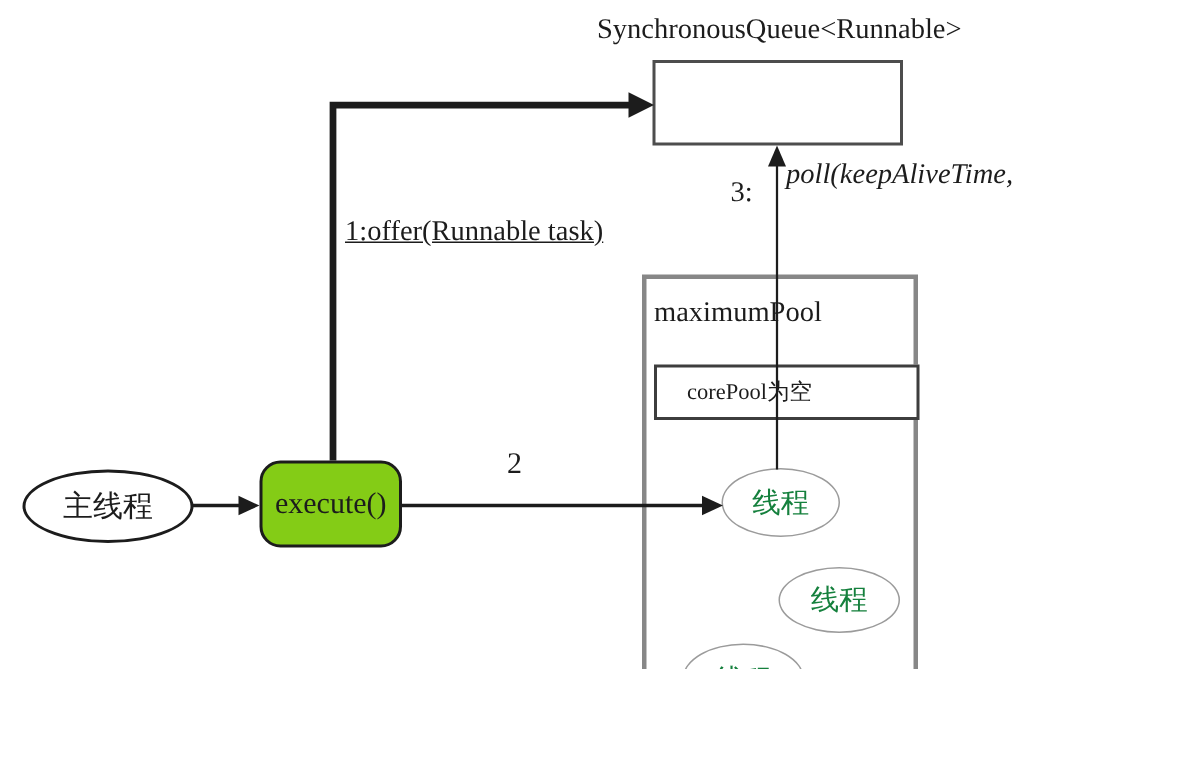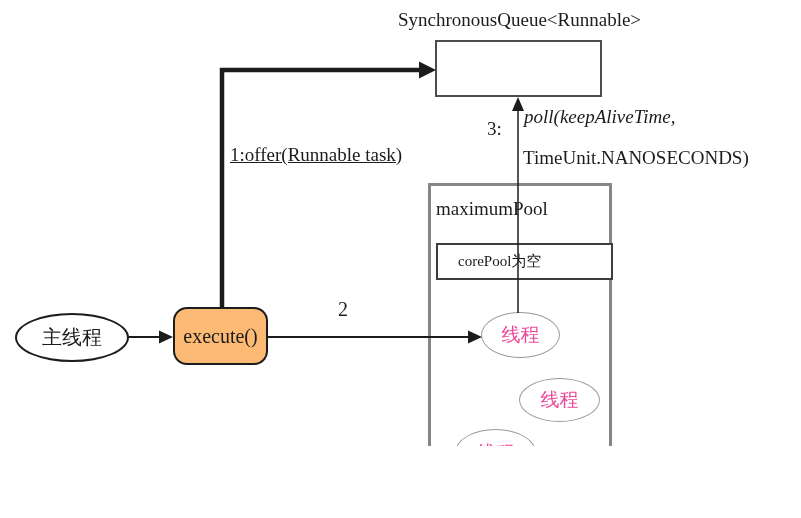--- a/index.html
+++ b/index.html
@@ -52,31 +52,31 @@
     display:flex;align-items:center;justify-content:center;
     font-size:19px;
   }
   .main-ellipse{
     left:15px;top:313px;width:110px;height:45px;
     border:2.5px solid var(--ink);
     font-size:20px;
   }
   .thread-ellipse{
     border:1.4px solid var(--thread-border);
-    color:#ec4899;
+    color:#15803d;
   }
   .thread-1{left:481px;top:312px;width:77px;height:44px;}
   .thread-2{left:519px;top:378px;width:79px;height:42px;}
   .thread-3{left:455px;top:429px;width:79px;height:45px;}
   .execute-box{
     position:absolute;
     left:173px;top:307px;width:91px;height:54px;
     border:2.5px solid var(--ink);
     border-radius:14px;
-    background:#fdba74;
+    background:#84cc16;
     display:flex;align-items:center;justify-content:center;
     font-size:20px;
   }
   svg.arrow-layer{
     position:absolute;left:0;top:0;width:801px;height:518px;
     pointer-events:none;
   }
   .arrow-line{stroke:var(--ink);fill:none;}
   .arrow-head{fill:var(--ink);stroke:none;}
 </style>
@@ -115,21 +115,20 @@
   </div>
 
   <div class="label" style="left:230px;top:145px;text-decoration:underline;">1:offer(Runnable task)</div>
 
   <div class="label" style="left:338px;top:298px;font-size:20px;">2</div>
 
   <div class="label" style="left:487px;top:119px;">3:</div>
 
   <div class="label" style="left:524px;top:107px;font-style:italic;">poll(keepAliveTime,</div>
 
-  <div class="label" style="left:523px;top:148px;">TimeUnit.NANOSECONDS)</div>
 
   <svg class="arrow-layer" viewBox="0 0 801 518">
 
     <path class="arrow-line" d="M 222 307 L 222 70 L 420 70" stroke-width="4.5"></path>
     <polygon class="arrow-head" points="419,61.5 436,70 419,78.5"></polygon>
 
     <line class="arrow-line" x1="128" y1="337" x2="161" y2="337" stroke-width="2.2"></line>
     <polygon class="arrow-head" points="159,330.5 173,337 159,343.5"></polygon>
 
     <line class="arrow-line" x1="267" y1="337" x2="469" y2="337" stroke-width="2.2"></line>

